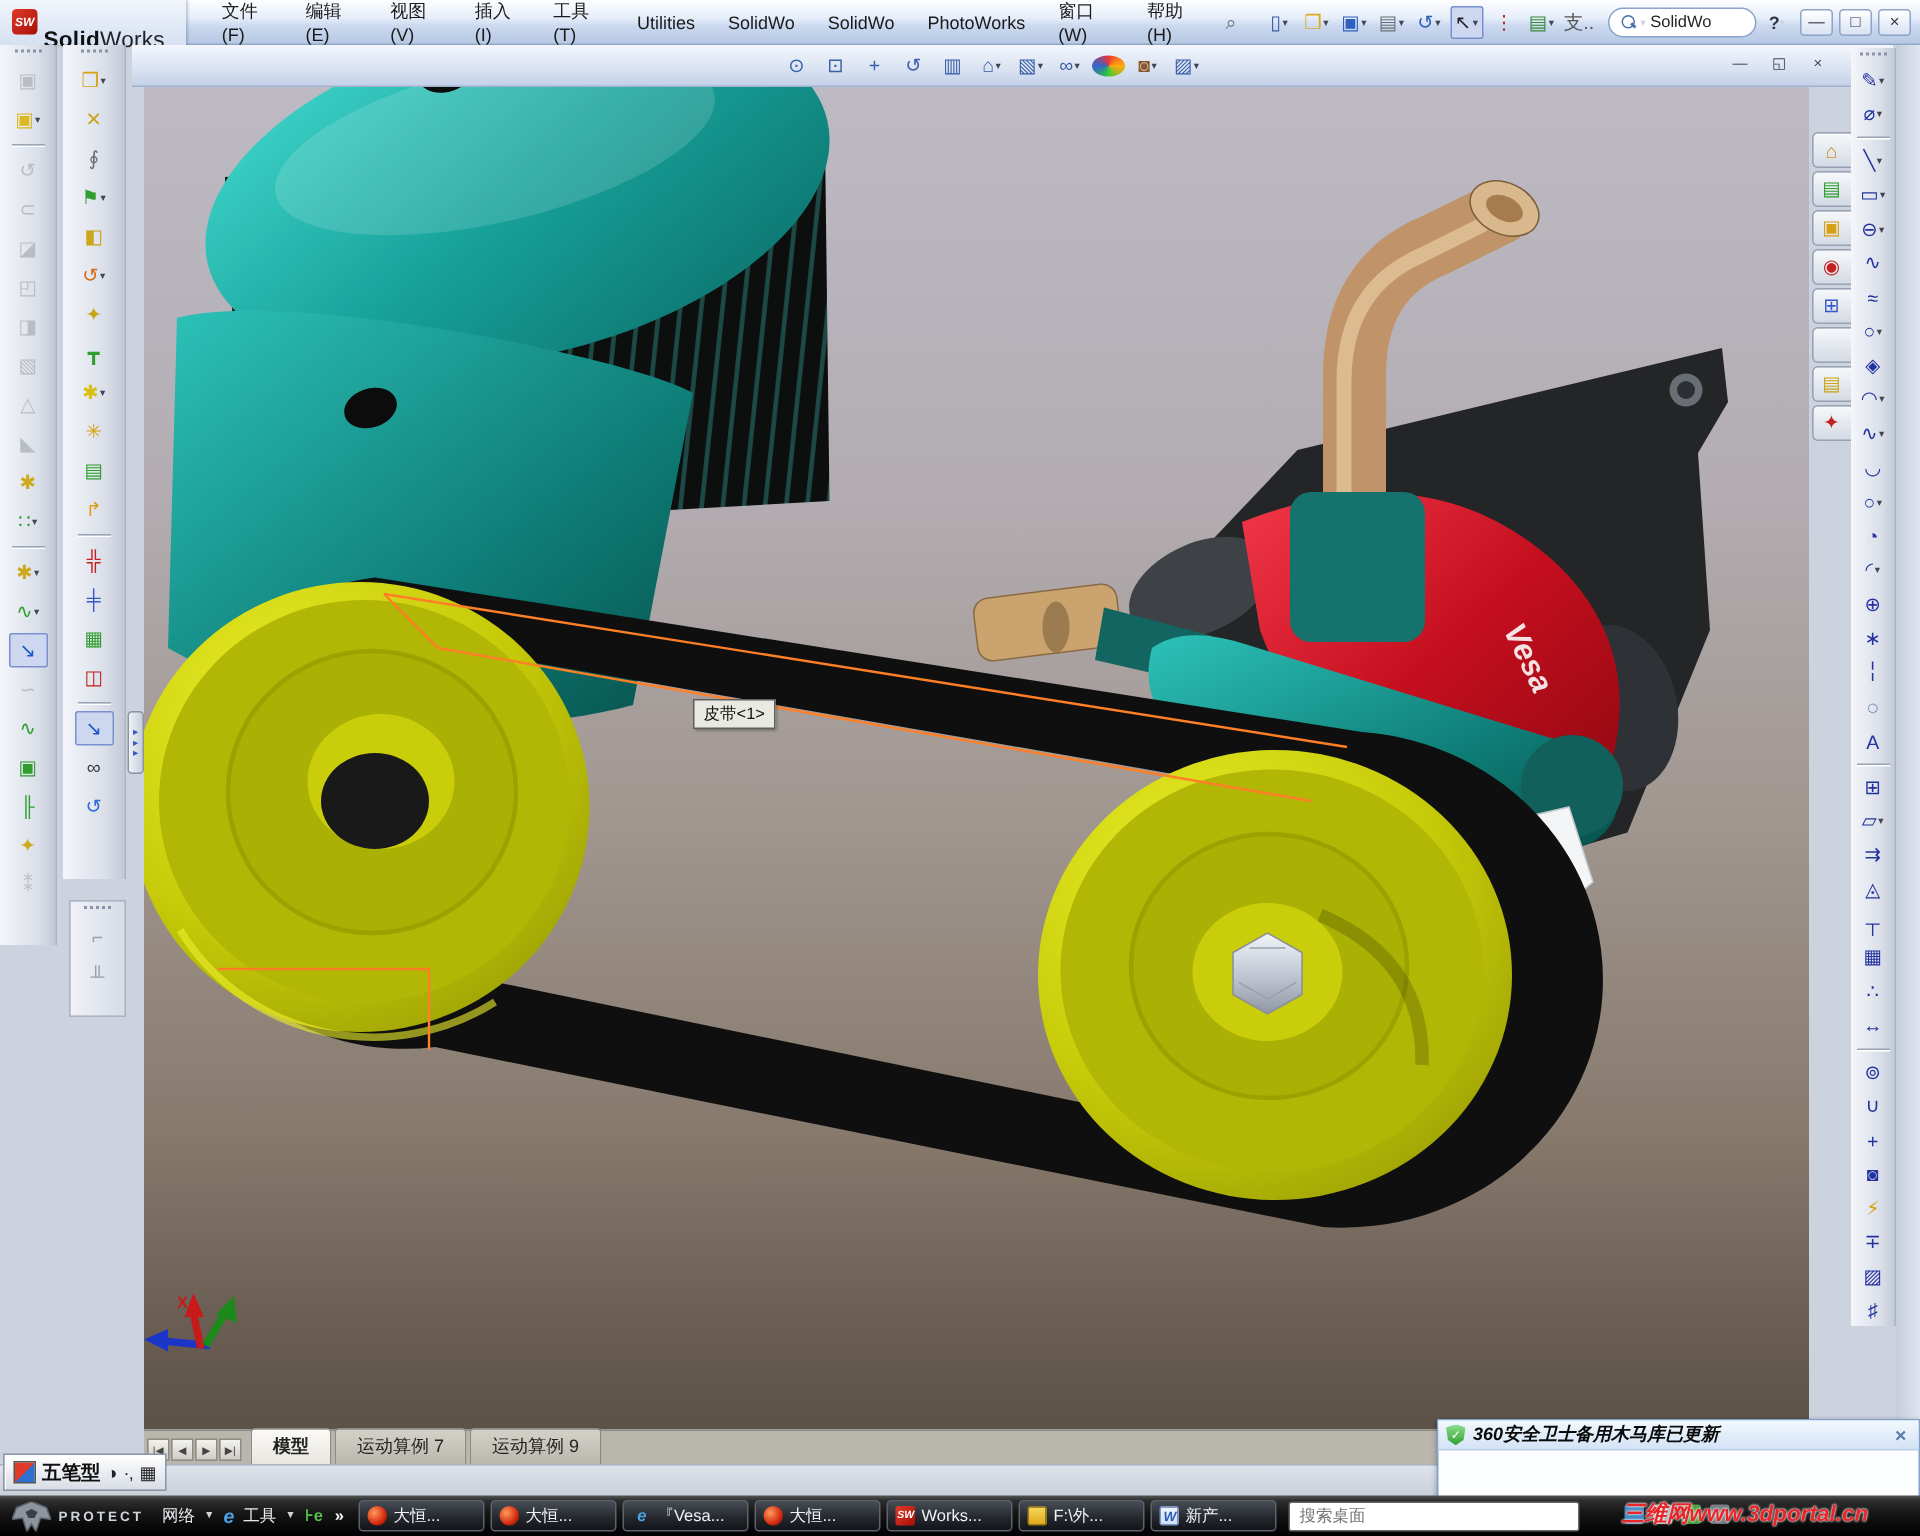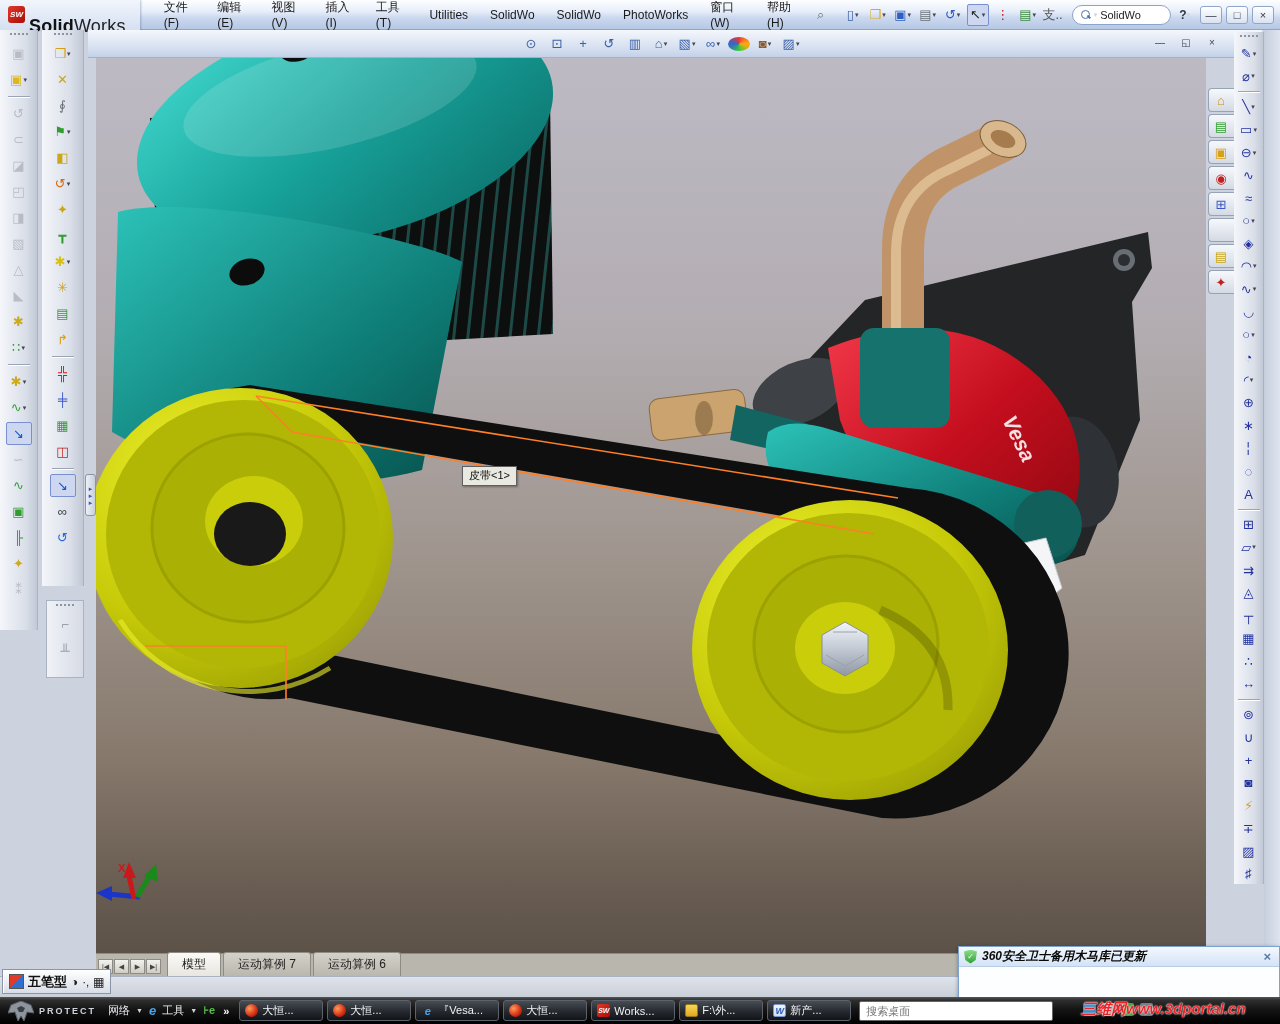--- a/index.html
+++ b/index.html
@@ -6,21 +6,21 @@
   html,body{width:1280px;height:1024px;overflow:hidden;}
   body{position:relative;background:#ccd2de;font-size:12px;color:#111;}
   
   .titlebar{position:absolute;left:0;top:0;width:1280px;height:30px;
     background:linear-gradient(#fdfeff,#e7eefa 40%,#cbd9ef 60%,#b6c8e4);border-bottom:1px solid #8fa6c8;
     display:flex;align-items:center;}
   .logo-chip{display:flex;align-items:center;gap:4px;padding:0 14px 0 8px;height:30px;
     background:linear-gradient(#f2f6fc,#d5e0f2);box-shadow:1px 0 2px rgba(60,80,120,.35);}
   .sw-cube{width:17px;height:17px;background:linear-gradient(135deg,#e03a2a,#a80f08);border-radius:3px;
     color:#fff;font-size:8px;font-weight:800;display:flex;align-items:center;justify-content:center;font-style:italic;}
-  .app-name{font-size:18px;letter-spacing:.2px;margin-top:24px;}
+  .app-name{font-size:15px;letter-spacing:.2px;margin-top:24px;}
   .app-name b{font-weight:800;}
   .app-name span{font-weight:400;color:#222;}
   .menus{display:flex;align-items:center;margin-left:14px;gap:2px;}
   .menu-item{padding:4px 10px;font-size:12px;color:#1a1a1a;border-radius:2px;}
   .tb-icons{display:flex;align-items:center;margin-left:10px;gap:3px;}
   .ti{min-width:22px;height:22px;display:inline-flex;align-items:center;justify-content:center;
      font-size:13px;border-radius:2px;position:relative;}
   .ti.pressed{background:#cdd8f0;border:1px solid #7a8fd0;}
   .dd::after{content:"▾";font-size:7px;color:#445;margin-left:1px;}
   .search-pill{margin-left:8px;display:flex;align-items:center;gap:3px;width:104px;height:20px;border-radius:10px;
@@ -63,21 +63,21 @@
     font-size:11px;color:#111;z-index:5;box-shadow:1px 1px 2px rgba(0,0,0,.35);}
   .splitter{position:absolute;left:85px;top:474px;width:11px;height:42px;background:linear-gradient(90deg,#eef1f6,#c8cfda);
     border:1px solid #8a94a6;border-radius:3px;display:flex;flex-direction:column;align-items:center;justify-content:center;z-index:4;color:#3a57c8;font-size:7px;line-height:7px;}
   
   .tabrow{position:absolute;left:96px;top:953px;width:1184px;height:23px;background:#b9b6ae;border-top:1px solid #8e8b84;display:flex;align-items:flex-end;}
   .tnav{display:flex;gap:1px;margin:0 6px 2px 2px;}
   .tnb{width:15px;height:15px;background:linear-gradient(#f2f2ee,#cfccc4);border:1px solid #8e8b84;font-size:7px;
     display:flex;align-items:center;justify-content:center;color:#444;}
   .dtab{padding:3px 14px 3px;font-size:12px;color:#222;background:linear-gradient(#d8d5cd,#beb bb3);
     border:1px solid #8e8b84;border-bottom:none;border-radius:3px 3px 0 0;margin-right:2px;background:linear-gradient(#d4d1c9,#bab7af);}
-  .dtab.active{background:linear-gradient(#fbfaf7,#e8e6df);font-weight:400;}
+  .dtab.active{background:linear-gradient(#fbfaf7,#e8e6df);font-weight:700;}
   .statusstrip{position:absolute;left:0;top:976px;width:1280px;height:21px;background:linear-gradient(#dfe3ea,#c9cfd9);border-top:1px solid #aab3c2;}
   
   .imebar{position:absolute;left:2px;top:969px;height:25px;display:flex;align-items:center;gap:4px;padding:2px 6px;
     background:linear-gradient(#ffffff,#d8dde6);border:1px solid #8a94a6;box-shadow:1px 1px 0 #fff inset;z-index:6;}
   .ime-logo{width:15px;height:15px;background:linear-gradient(135deg,#e03a2a 0 50%,#2f6fd0 50% 100%);border:1px solid #555;}
   .imebar b{font-size:13px;}
   .imebar .ig{font-size:12px;color:#222;}
   
   .notif{position:absolute;left:958px;top:946px;width:322px;height:54px;border:1px solid #7da2ce;background:#fdfeff;z-index:8;
     box-shadow:0 1px 4px rgba(0,0,0,.35);}
@@ -423,21 +423,21 @@
 
   <span class="tnb">|◀</span>
       <span class="tnb">◀</span>
       <span class="tnb">▶</span>
       <span class="tnb">▶|</span>
     </div>
   <div style="display:flex;align-items:flex-end;">
 
   <span class="dtab active"><span>模型</span></span>
       <span class="dtab"><span>运动算例 7</span></span>
-      <span class="dtab"><span>运动算例 6</span></span>
+      <span class="dtab"><span>运动算例 9</span></span>
     </div>
 </div>
 <div class="statusstrip"></div>
 
 <div class="imebar">
   <span class="ime-logo"></span>
   <b>五笔型</b>
   <span class="ig">◑</span>
   <span class="ig">·‚</span>
   <span class="ig">▦</span>

